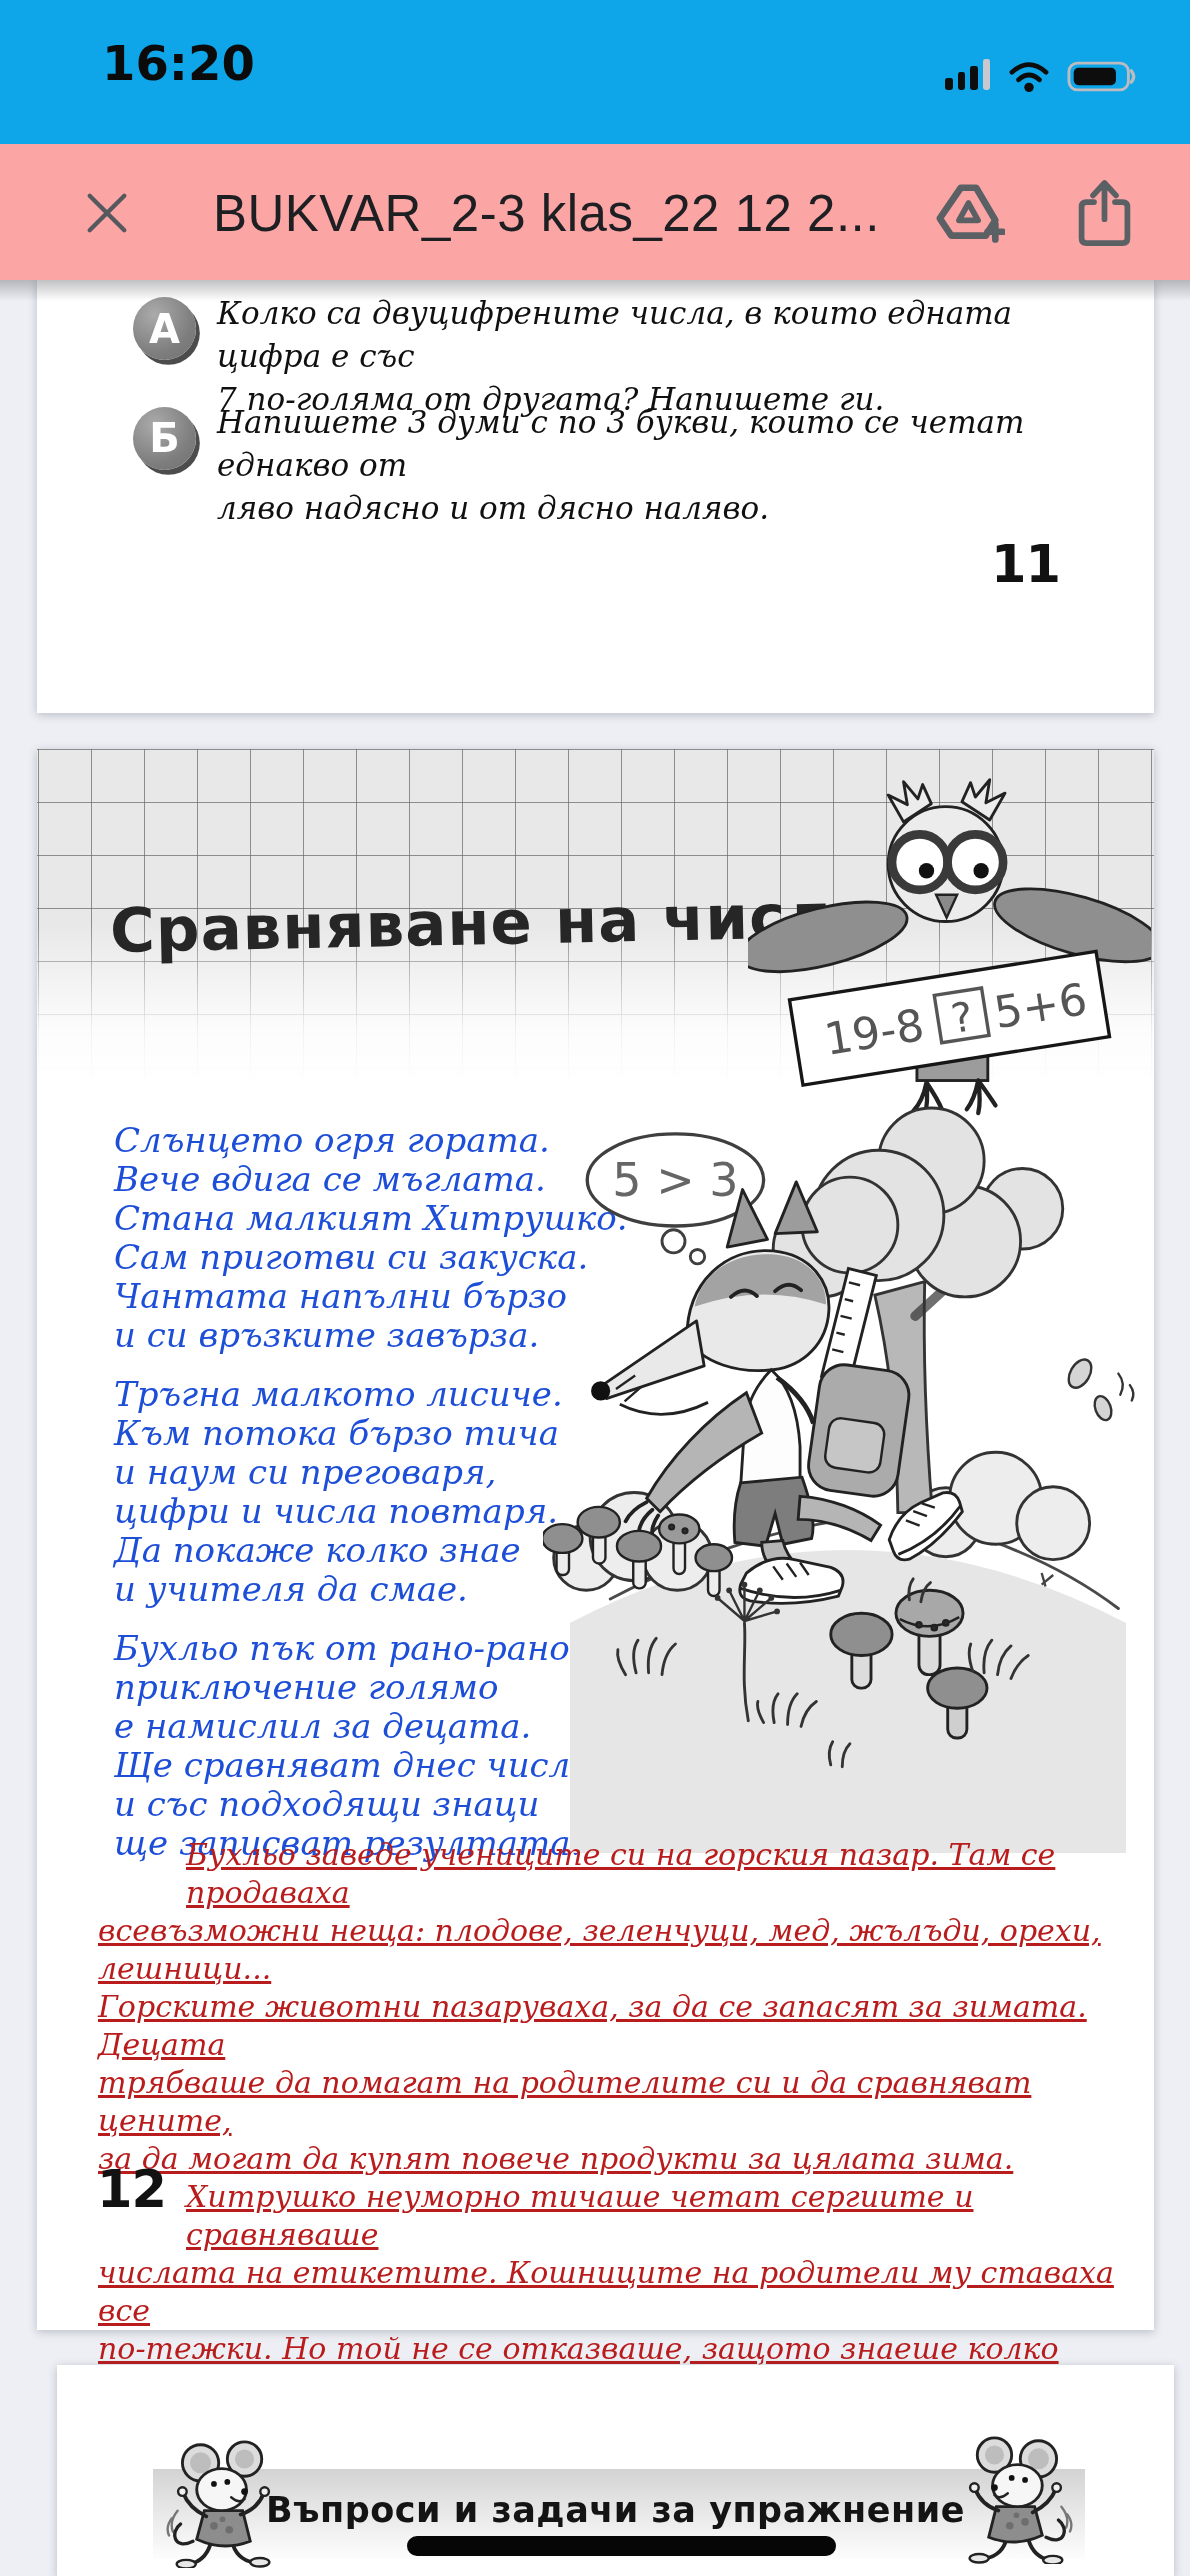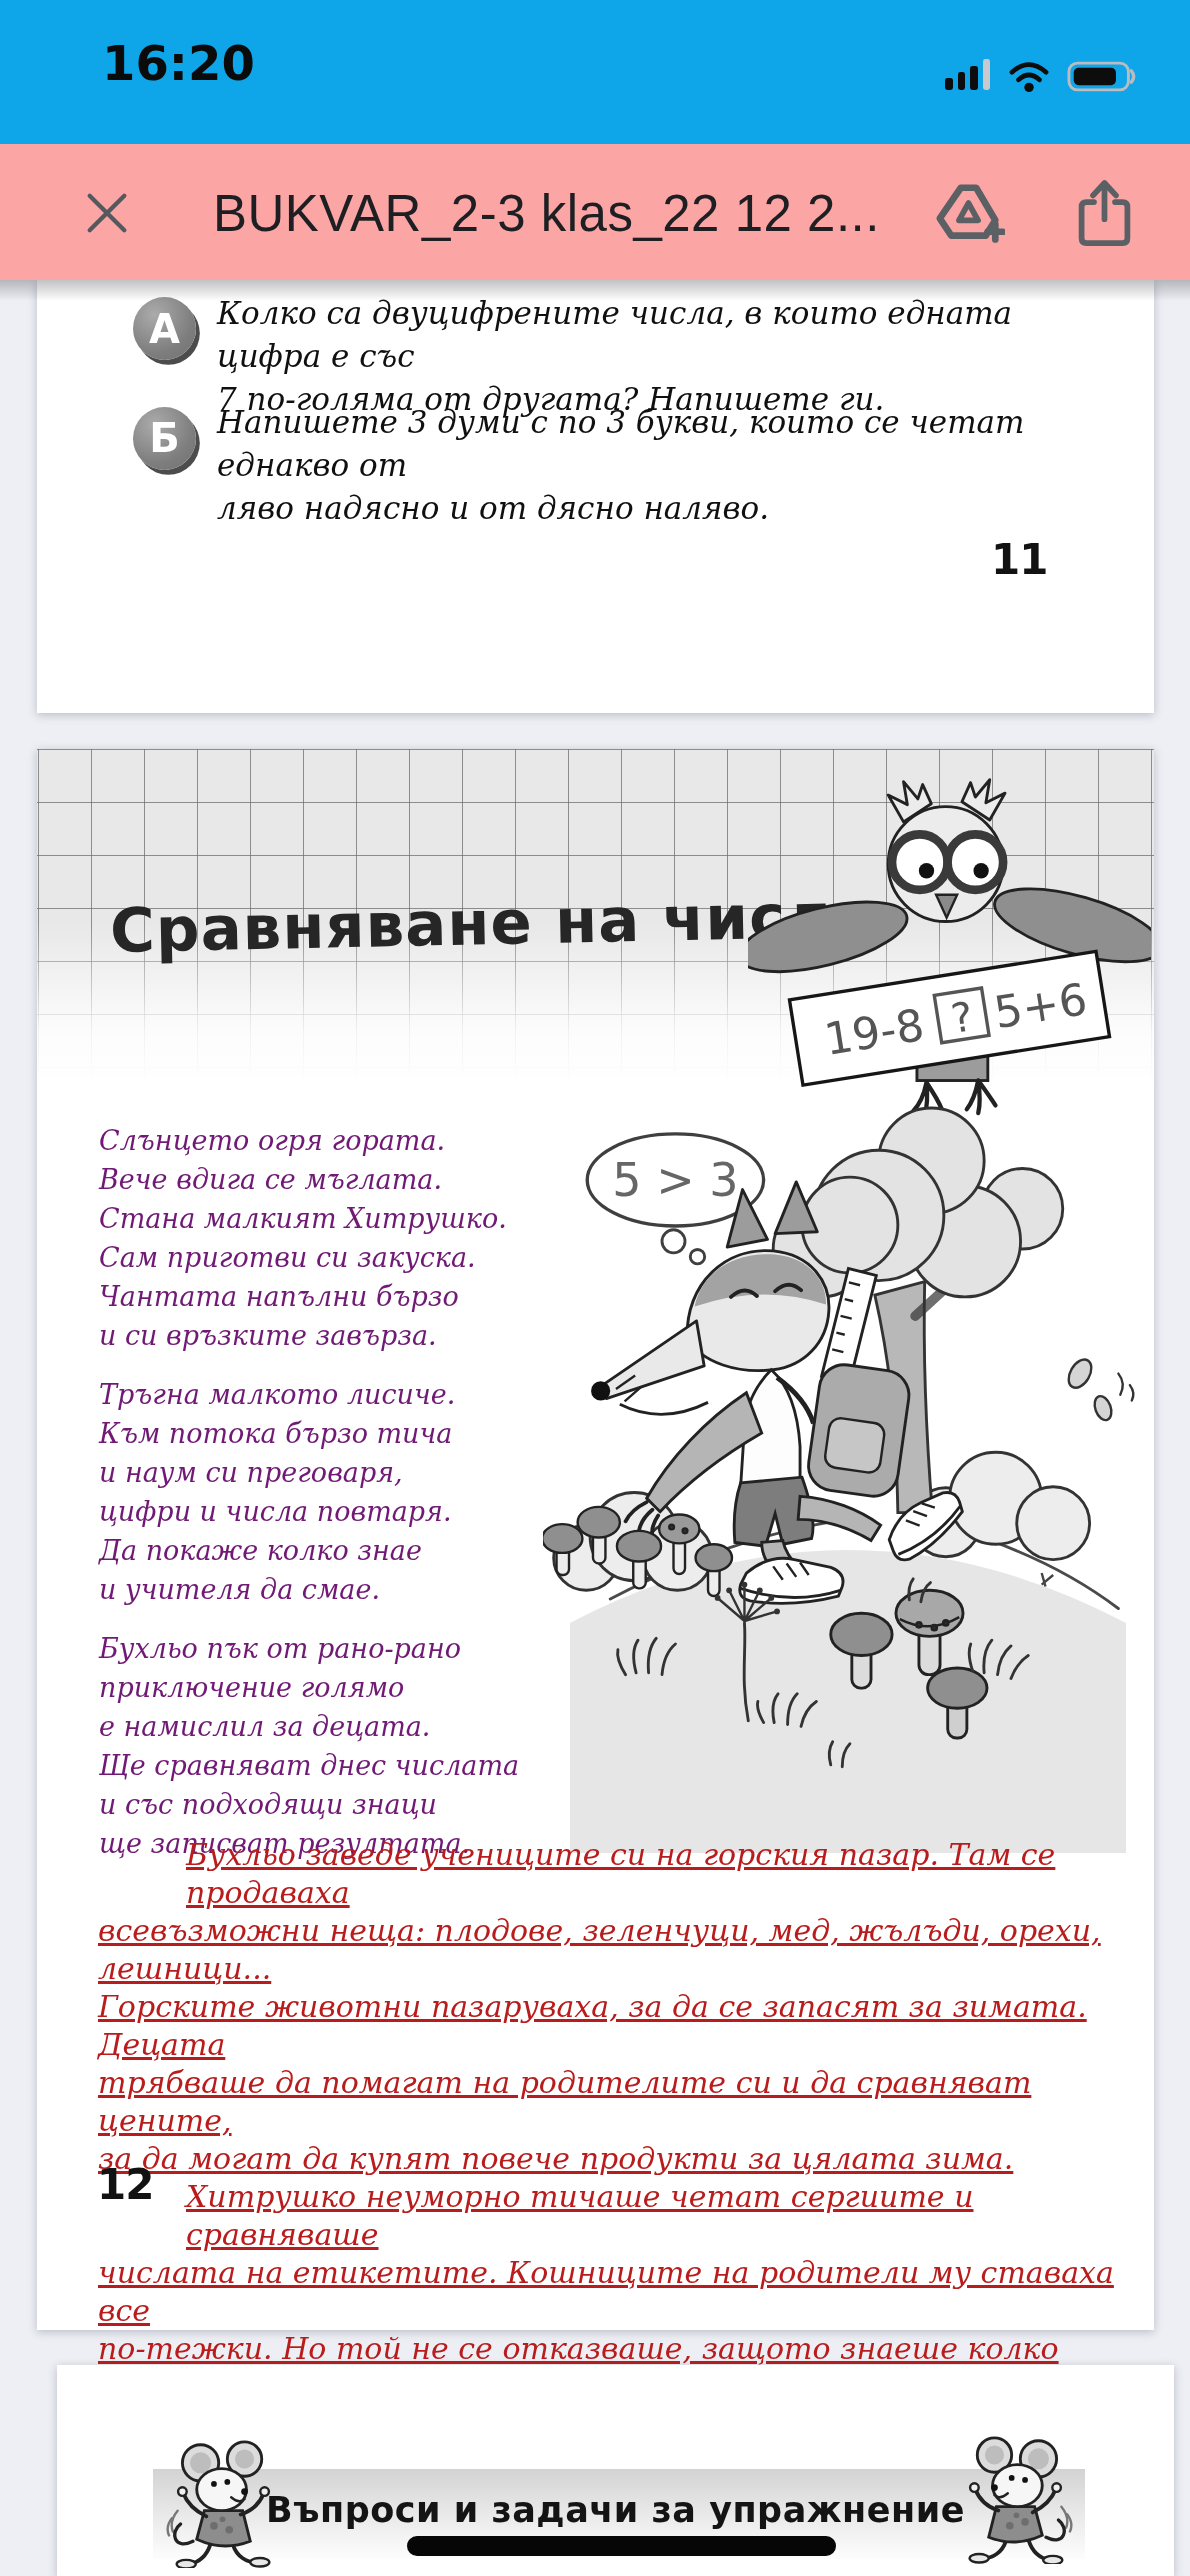--- a/index.html
+++ b/index.html
@@ -36,37 +36,37 @@
   
   .task{position:absolute;left:96px;display:flex;gap:21px;width:978px;}
   .task-a{top:11.5px;}
   .task-b{top:121px;}
   .badge{flex:0 0 auto;margin-top:5.8px;width:63px;height:63px;border-radius:50%;
     background:radial-gradient(circle at 34% 28%,#ababab,#7e7e7e 62%,#707070);
     box-shadow:3.8px 4.8px 0 rgba(45,45,45,.85);
     color:#fff;font-weight:700;font-size:40px;display:flex;align-items:center;justify-content:center;}
   .task-text{font-family:"DejaVu Serif","Liberation Serif",serif;font-style:italic;
     font-size:31px;line-height:43px;color:#101010;}
-  .pagenum{position:absolute;font-weight:700;font-size:42px;color:#121212;letter-spacing:-1px;}
+  .pagenum{position:absolute;font-weight:700;font-size:51px;color:#121212;letter-spacing:-1px;}
   .pagenum-11{left:954px;top:255px;}
   .pagenum-12{left:60px;top:1411px;}
 
   
   .grid-header{position:absolute;top:0;left:0;width:100%;height:335px;background-color:#e8e8e8;
     background-image:
       linear-gradient(to right, rgba(110,110,110,.75) 1px, transparent 1px),
       linear-gradient(to bottom, rgba(110,110,110,.75) 1px, transparent 1px);
     background-size:53px 53px;background-position:1px 0;}
   .grid-header::after{content:"";position:absolute;inset:0;
     background:linear-gradient(to bottom, rgba(255,255,255,0) 52%, rgba(255,255,255,.88) 84%, #fff 100%);}
   .p12-title{position:absolute;left:73px;top:138px;font-size:61px;font-weight:800;color:#262626;
     letter-spacing:1px;transform:rotate(-1.2deg);white-space:nowrap;}
   .owl-wrap{position:absolute;left:711px;top:25px;width:403px;height:364px;}
-  .poem{position:absolute;left:62px;top:372px;font-family:"DejaVu Serif","Liberation Serif",serif;
-    font-style:italic;font-size:27px;line-height:39px;color:#701a75;}
+  .poem{position:absolute;left:77px;top:372px;font-family:"DejaVu Serif","Liberation Serif",serif;
+    font-style:italic;font-size:34px;line-height:39px;color:#1d4ed8;}
   .stanza{margin:0 0 20px 0;}
   .fox-wrap{position:absolute;left:506px;top:337px;width:610px;height:767px;}
   .paras{position:absolute;left:61px;top:1087px;width:1054px;
     font-family:"DejaVu Serif","Liberation Serif",serif;font-style:italic;
     font-size:30px;line-height:38px;color:#b91c1c;text-decoration:underline;}
   .para .indent{padding-left:88px;}
 
   
   .banner-band{position:absolute;left:96px;top:104px;width:932px;height:90px;
     background:linear-gradient(180deg,#d3d3d3 0%,#ebebeb 55%,#fdfdfd 100%);}

